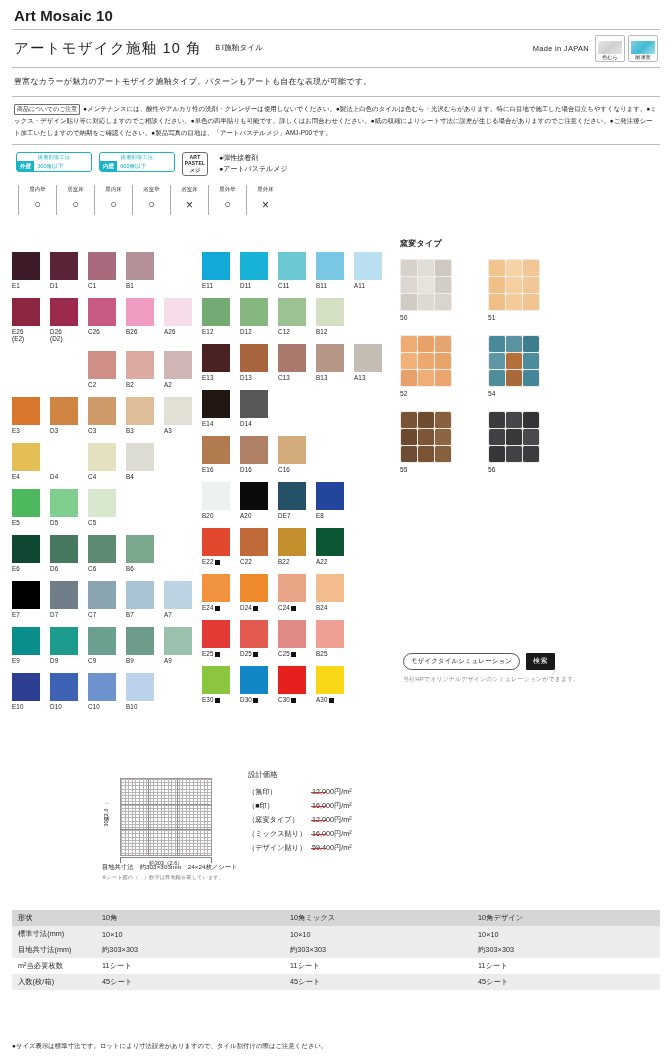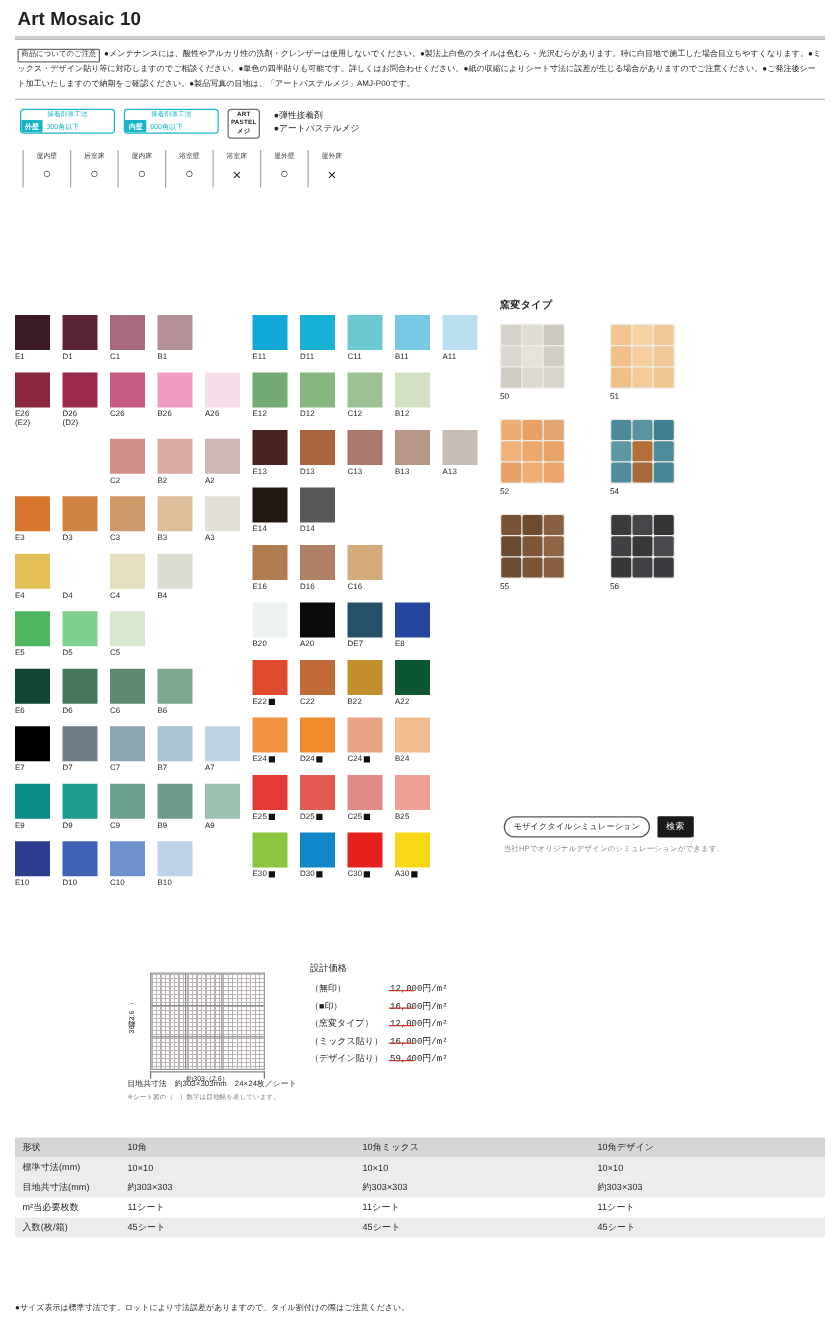--- a/index.html
+++ b/index.html
@@ -104,21 +104,21 @@
            background-image:
              repeating-linear-gradient(to right, #b9b3b3 0 1px, transparent 1px 3.6px),
              repeating-linear-gradient(to bottom, #b9b3b3 0 1px, transparent 1px 3.2px);
            background-color:#fff; }
   .sheet .vline { position:absolute; top:0; bottom:0; width:1px; background:#8c8c8c; }
   .sheet .hline { position:absolute; left:0; right:0; height:1px; background:#8c8c8c; }
   .dim-h { position:absolute; left:18px; top:90px; width:92px; text-align:center; font-size:5.6px;}
   .dim-h:before, .dim-h:after { content:""; position:absolute; top:-3px; width:1px;height:6px;background:#777;}
   .dim-h:before{left:0;} .dim-h:after{right:0;}
   .dim-tick { position:absolute; left:18px; top:87px; width:92px; border-top:1px solid #888;}
-  .price { padding-left:10px;font-family:Liberation Mono, monospace; }
+  .price { padding-left:10px; }
   .price h4 { font-size:7.4px; margin:0 0 5px 0; font-weight:normal;}
   .price .prow { display:flex; font-size:7.2px; line-height:1.95; }
   .price .pname { width:64px; }
   .price .pval { position:relative; }
   .price .pval .strike { text-decoration:none; position:relative; }
   .price .pval .strike:after { content:""; position:absolute; left:-1px; right:14px; top:52%; height:1px; background:#c0392b; }
   .foot-note { padding-top:8px; font-size:6.2px; letter-spacing:.1px;}
   .foot-note .tiny { font-size:5.2px; color:#7a7a7a; display:block; padding-top:2px;}
 
   
@@ -131,22 +131,38 @@
   .spec-note { position:absolute; left:12px; top:1042px; font-size:6.3px; letter-spacing:.1px;}
 </style>
 </head>
 <body>
 
 <div class="page">
 
   <div class="title-en">Art Mosaic 10</div>
   <div class="hr"></div>
 
+  <div class="title-row">
+    <div class="title-jp">アートモザイク施釉 10 角</div>
+    <div class="title-sub">ＢⅠ施釉タイル</div>
+    <div class="madein">Made in JAPAN</div>
+    <div class="badge-box">
+      <div class="mini-badge gray">
+        <div class="sw"></div>
+        <span>色むら</span>
+      </div>
+      <div class="mini-badge blue">
+        <div class="sw"></div>
+        <span>耐凍害</span>
+      </div>
+    </div>
+  </div>
   <div class="hr"></div>
 
+  <div class="lead">豊富なカラーが魅力のアートモザイク施釉タイプ。パターンもアートも自在な表現が可能です。</div>
   <div class="hr"></div>
 
   <div class="notice">
     <span class="notice-tag">商品についてのご注意</span><span>●メンテナンスには、酸性やアルカリ性の洗剤・クレンザーは使用しないでください。●製法上白色のタイルは色むら・光沢むらがあります。特に白目地で施工した場合目立ちやすくなります。●ミックス・デザイン貼り等に対応しますのでご相談ください。●単色の四半貼りも可能です。詳しくはお問合わせください。●紙の収縮によりシート寸法に誤差が生じる場合がありますのでご注意ください。●ご発注後シート加工いたしますので納期をご確認ください。●製品写真の目地は、「アートパステルメジ」AMJ-P00です。</span>
   </div>
   <div class="hr"></div>
 
   <div class="methods">
     <div class="mbadge">
       <div class="top">接着剤張工法</div>

